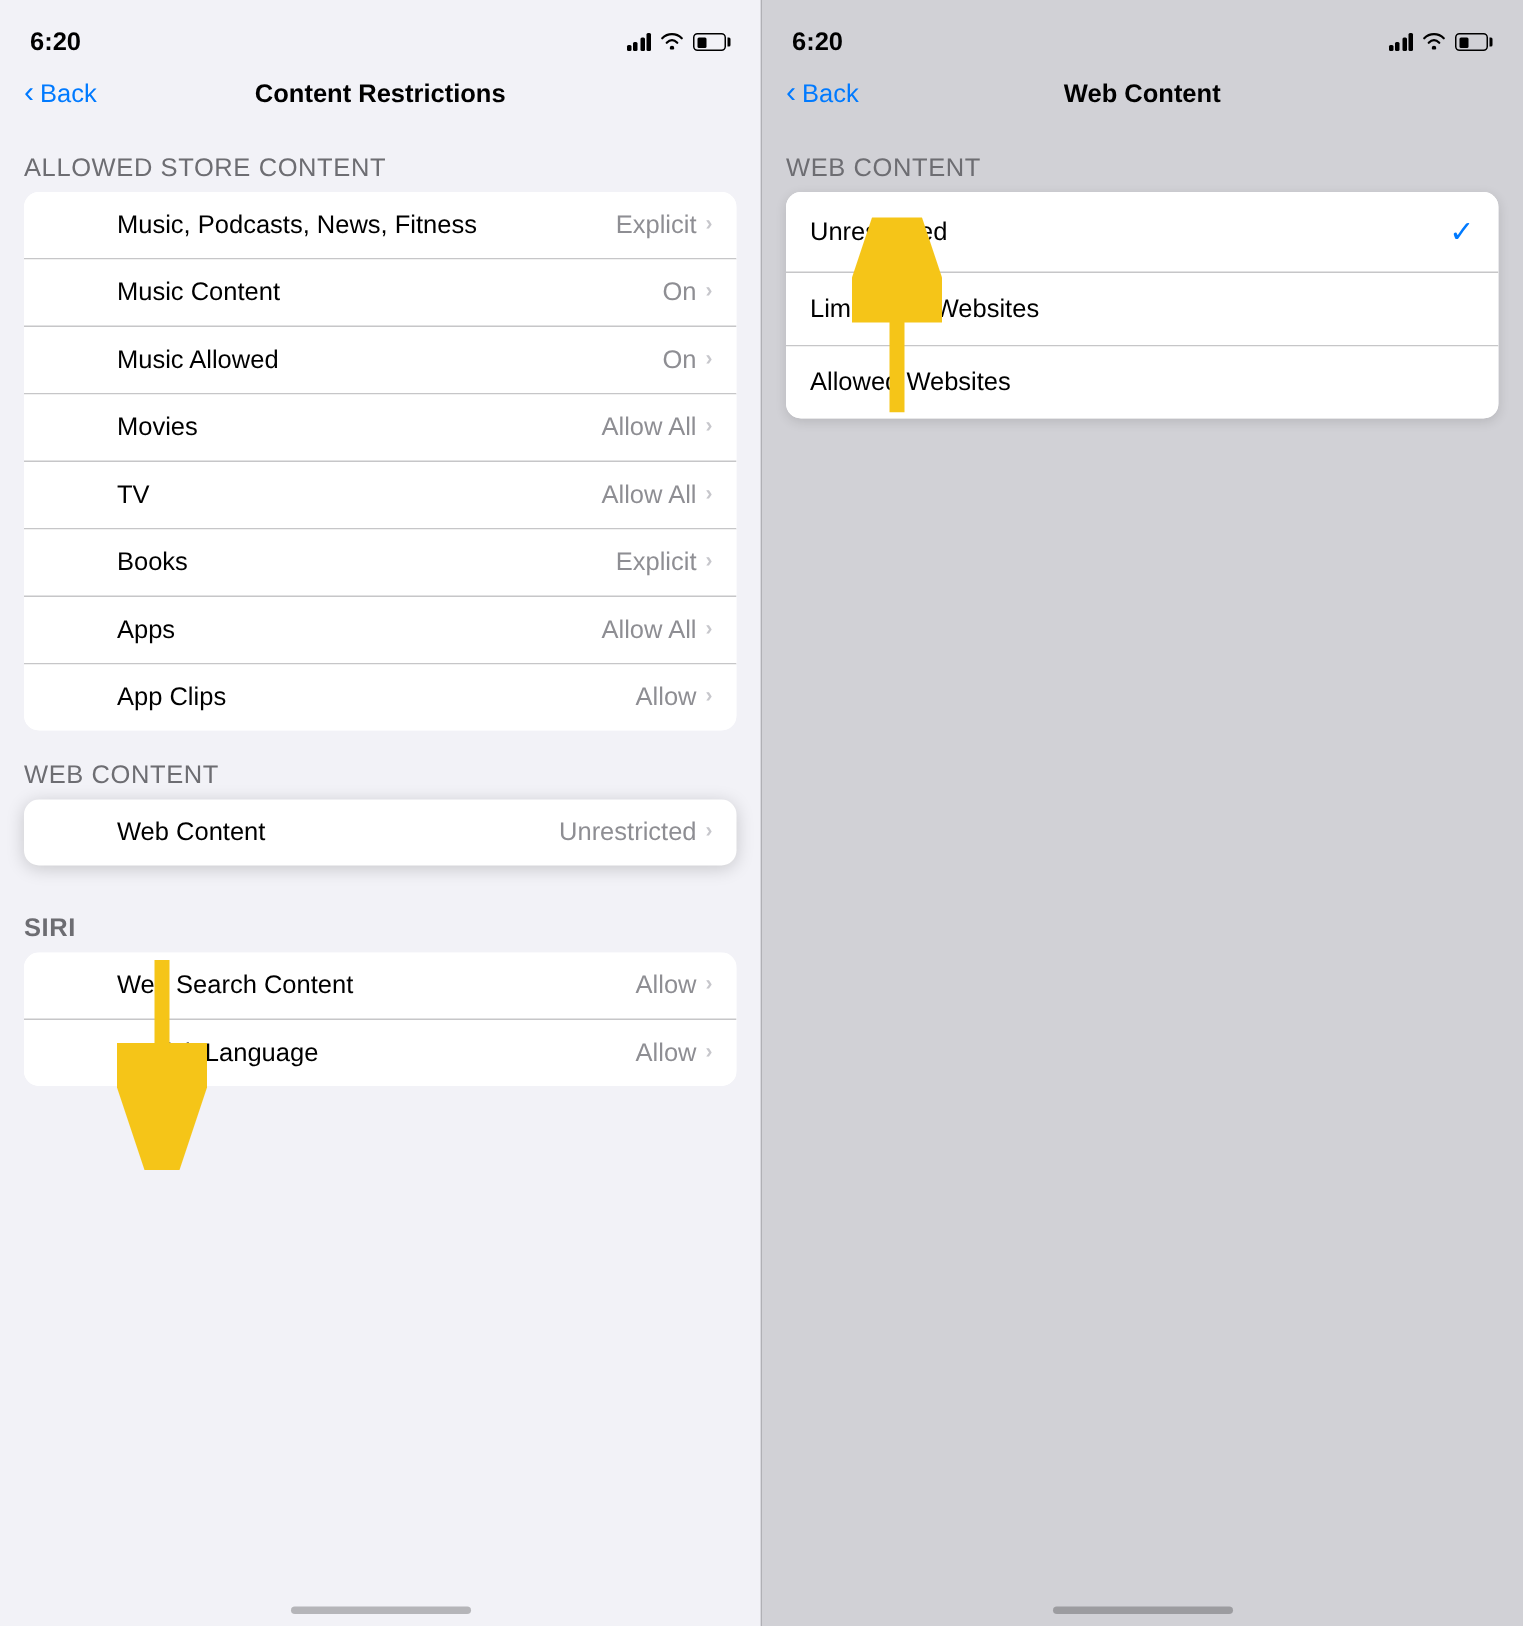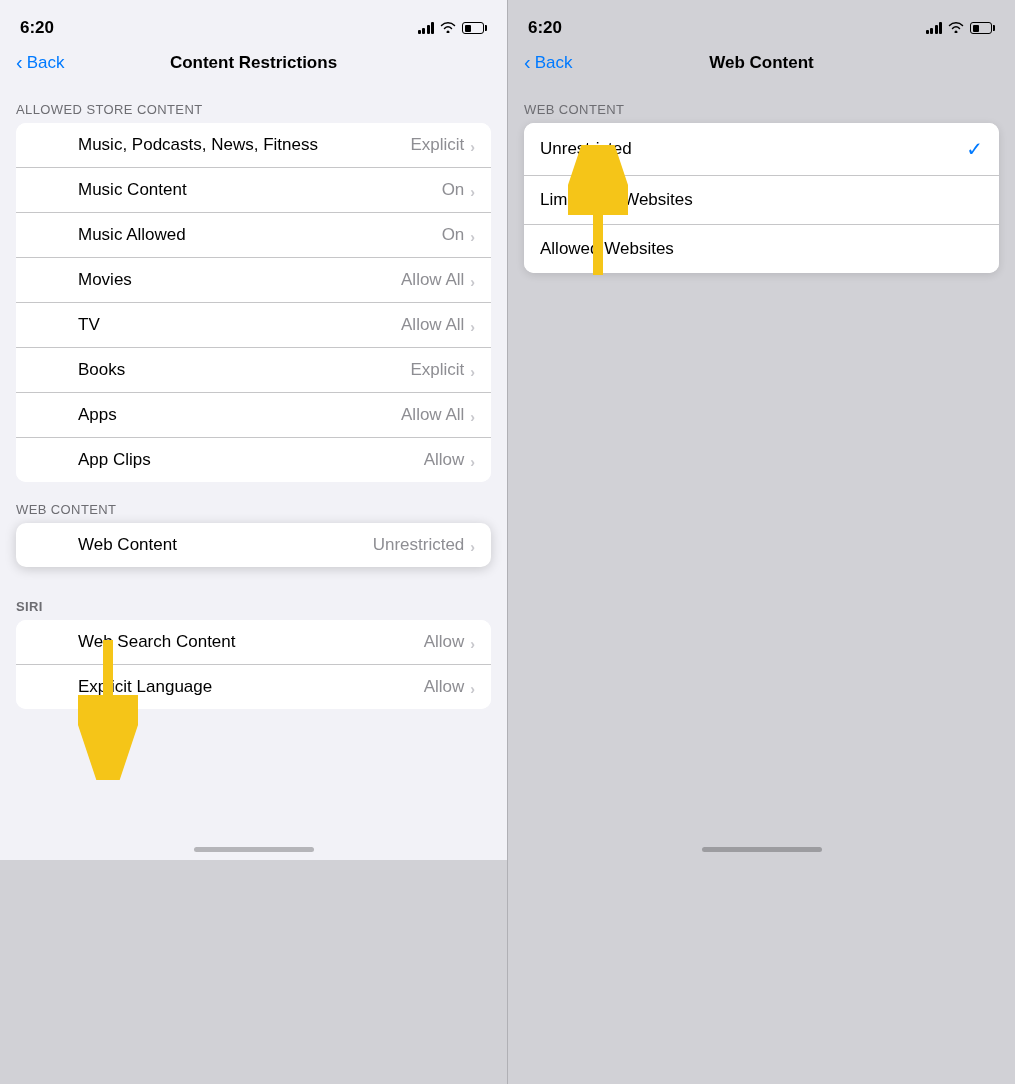--- a/index.html
+++ b/index.html
@@ -9,21 +9,21 @@
       display: flex;
       flex-direction: row;
       font-family: -apple-system, 'SF Pro Text', 'Helvetica Neue', sans-serif;
       background: #d1d1d6;
       overflow: hidden;
     }
 
     
     .panel {
       width: 507.5px;
-      height: 860px;
+      height: 1084px;
       background: #f2f2f7;
       display: flex;
       flex-direction: column;
       position: relative;
       overflow: hidden;
     }
 
     
     .status-bar {
       display: flex;
@@ -111,21 +111,21 @@
       left: 50%;
       transform: translateX(-50%);
       font-size: 17px;
       font-weight: 600;
       color: #000;
       white-space: nowrap;
     }
 
     
     .section-header {
-      font-size: 13px;
+      font-size: 17px;
       color: #6d6d72;
       text-transform: uppercase;
       letter-spacing: 0.4px;
       padding: 16px 0 6px 16px;
     }
 
     
     .list-group {
       background: #fff;
       border-radius: 10px;
@@ -144,21 +144,21 @@
     .list-item:last-child {
       border-bottom: none;
     }
     .list-item-label {
       font-size: 17px;
       color: #000;
       margin-left: 46px;
     }
     .list-item-right {
       display: flex;
-      align-items: flex-end;
+      align-items: flex-start;
       gap: 6px;
     }
     .list-item-value {
       font-size: 17px;
       color: #8e8e93;
     }
     .chevron-right {
       color: #c7c7cc;
       font-size: 14px;
       font-weight: 600;

